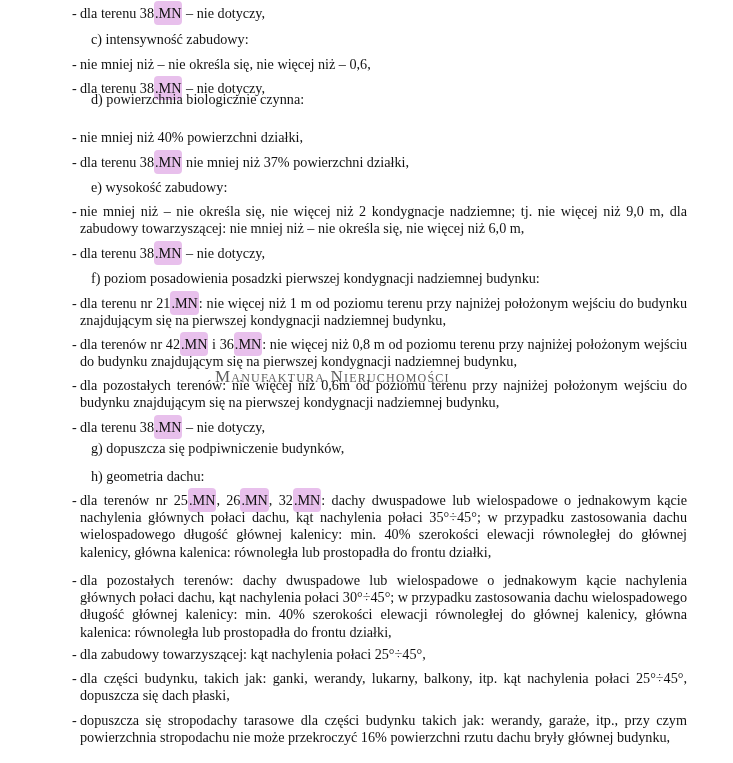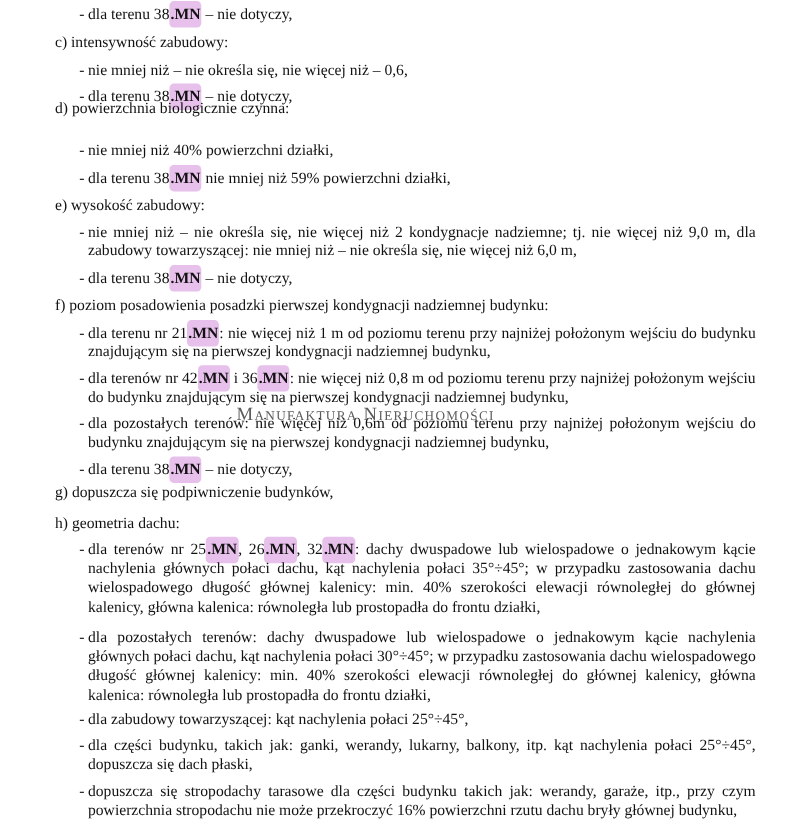--- a/index.html
+++ b/index.html
@@ -1,26 +1,26 @@
 <!DOCTYPE html>
 <html><head>
 <meta charset="utf-8">
 <style>
   html, body { margin: 0; padding: 0; background: #ffffff; }
   body {
     width: 733px; height: 763px; overflow: hidden; position: relative;
     font-family: "Liberation Serif", serif; font-size: 14.2px; color: #111;
   }
   #doc { position: absolute; left: 0; top: 0; width: 733px; }
-  .line { position: absolute; white-space: nowrap; }
+  .line { position: absolute; white-space: nowrap; margin-left: 41px; }
   .lvl1 { left: 50px; }
   .bullet { position: absolute; left: 72px; width: 615px; text-align: justify; line-height: 17.2px; }
   .bullet .dash { position: absolute; left: 0; top: 0; }
   .bullet .body { display: block; padding-left: 8px; text-align: justify; text-align-last: left; }
-  .hl { background: #e8c0ec; border-radius: 4px; padding: 4px 1px; font-weight: bold; }
+  .hl { background: #e8c0ec; border-radius: 4px; padding: 4px 1px; }
   .watermark {
     position: absolute; left: 215px; top: 367px;
     font-family: "Liberation Serif", serif; font-size: 17px; letter-spacing: 1.2px;
     color: #b89a3a; opacity: 0.85; font-variant: small-caps; white-space: nowrap;
     pointer-events: none;
   }
 </style>
 </head>
 <body>
 
@@ -41,21 +41,21 @@
     <span class="body"><span>dla terenu 38</span><span class="hl" style="background: rgb(232, 192, 236);">.MN</span><span> – nie dotyczy,</span></span>
   </div>
 
   <div class="line lvl1" style="top:91px">d) powierzchnia biologicznie czynna:</div>
   <div class="bullet" style="top:129px">
     <span class="dash">-</span>
     <span class="body">nie mniej niż 40% powierzchni działki,</span>
   </div>
   <div class="bullet" style="top:154px">
     <span class="dash">-</span>
-    <span class="body"><span>dla terenu 38</span><span class="hl" style="background: rgb(232, 192, 236);">.MN</span><span> nie mniej niż 59% powierzchni działki,</span></span>
+    <span class="body"><span>dla terenu 38</span><span class="hl" style="background: rgb(232, 192, 236);">.MN</span><span> nie mniej niż 37% powierzchni działki,</span></span>
   </div>
 
   <div class="line lvl1" style="top:179px">e) wysokość zabudowy:</div>
   <div class="bullet" style="top:203px">
     <span class="dash">-</span>
     <span class="body">nie mniej niż – nie określa się, nie więcej niż 2 kondygnacje nadziemne; tj. nie więcej niż 9,0 m, dla zabudowy towarzyszącej: nie mniej niż – nie określa się, nie więcej niż 6,0 m,</span>
   </div>
   <div class="bullet" style="top:245px">
     <span class="dash">-</span>
     <span class="body"><span>dla terenu 38</span><span class="hl" style="background: rgb(232, 192, 236);">.MN</span><span> – nie dotyczy,</span></span>

